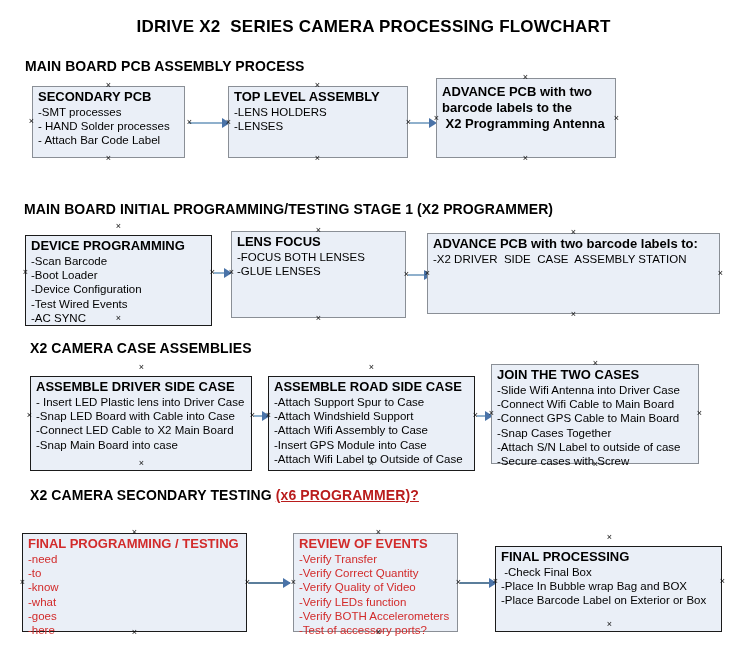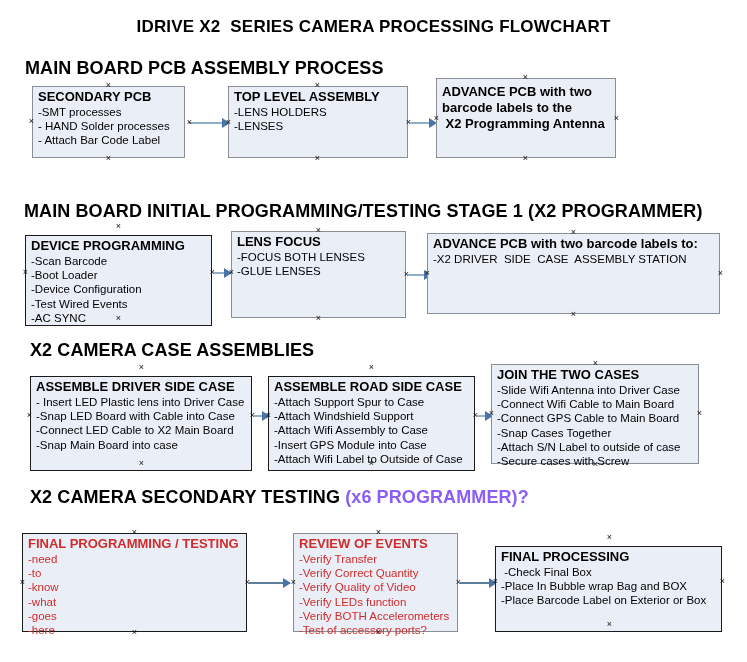--- a/index.html
+++ b/index.html
@@ -10,24 +10,24 @@
     -webkit-font-smoothing:antialiased;
   }
   .canvas{position:absolute;left:0;top:0;width:747px;height:594px;}
 
   
   .doc-title{
     position:absolute;left:0;top:17px;width:747px;text-align:center;
     font-size:17px;font-weight:bold;letter-spacing:.2px;white-space:pre;
   }
   .section-title{
-    position:absolute;font-size:18px;font-weight:bold;white-space:pre;
+    position:absolute;font-size:14px;font-weight:bold;white-space:pre;
     letter-spacing:.1px;
   }
-  .section-title .red{color:#8b5cf6;}
+  .section-title .red{color:#b91c1c;text-decoration:underline;}
 
   
   .node{
     position:absolute;
     background:#eaeff7;
     box-sizing:border-box;
     padding:2px 4px 2px 5px;
   }
   .node.gray{border:1.5px solid #8a8f96;}
   .node.dark{border:1.5px solid #1b1b1b;margin-top:8px;}

